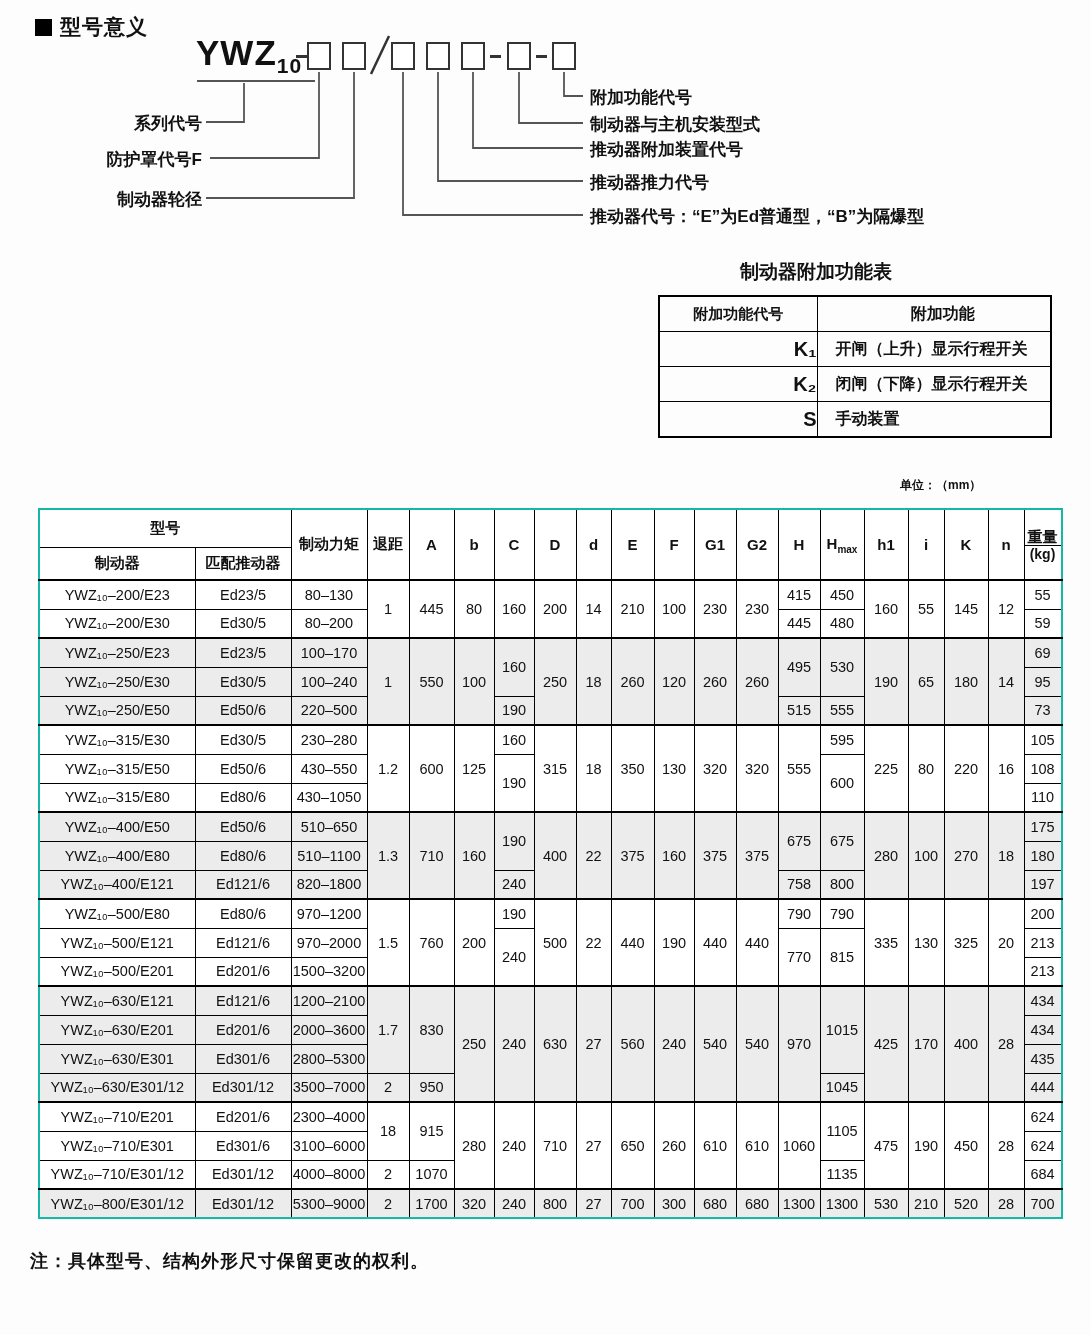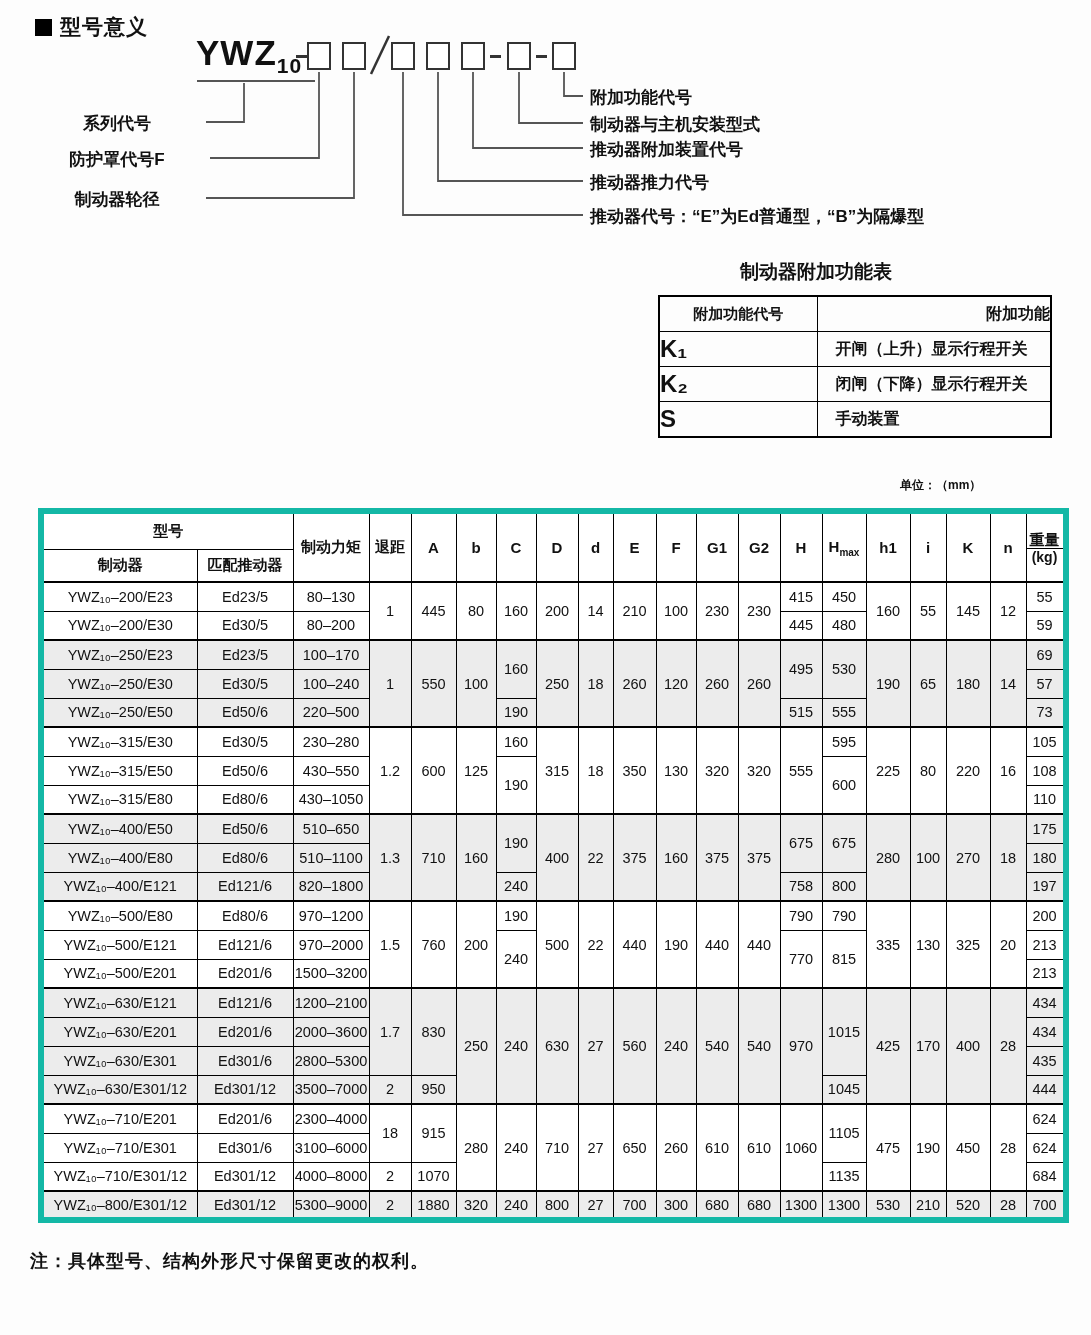--- a/index.html
+++ b/index.html
@@ -13,36 +13,36 @@
   .sec-heading { position:absolute; font-size:21px; font-weight:700; letter-spacing:1px; white-space:nowrap; }
 
   
   .diagram { position:absolute; left:0; top:0; width:937px; height:252px; }
   .code-text { position:absolute; left:196px; top:33px; font-size:35px; font-weight:700; letter-spacing:1px; }
   .code-text sub { font-size:21px; font-weight:700; }
   .code-underline { position:absolute; left:197px; top:80px; width:118px; height:2px; background:#555; }
   .code-box { position:absolute; top:42px; width:24px; height:28px; border:2px solid #333; background:#fff; box-sizing:border-box; }
   .dash { position:absolute; top:55px; width:11px; height:3px; background:#333; }
   .diag-label { position:absolute; font-size:17px; font-weight:700; white-space:nowrap; }
-  .diag-label.left { text-align:center; width:170px; }
+  .diag-label.left { text-align:right; width:170px; }
   .connectors { position:absolute; left:0; top:0; width:1091px; height:252px; }
 
   
   .func-wrap { position:absolute; left:658px; top:259px; width:316px; }
   .func-title { text-align:center; font-size:19px; font-weight:700; margin-bottom:10px; }
   .func-table { border-collapse:collapse; width:392px; border:2px solid #000; table-layout:fixed; }
   .func-table th, .func-table td { border:1.5px solid #000; height:34px; font-size:16px; font-weight:700; padding:0; }
-  .func-table th { text-align:right; padding-left:18px; }
+  .func-table th { text-align:center; padding-left:18px; }
   .func-table th:first-child { text-align:center; padding-left:0; font-size:15px; }
-  .func-table td:first-child { text-align:left; font-size:24px; }
+  .func-table td:first-child { text-align:right; font-size:20px; }
   .func-table td:last-child { text-align:left; padding-left:18px; }
 
   
   .unit-label { position:absolute; left:900px; top:477px; font-size:12px; font-weight:700; }
-  .spec-table { position:absolute; left:38px; top:508px; border-collapse:collapse; table-layout:fixed; border:6px solid #14b8a6; background:#fff; }
+  .spec-table { position:absolute; left:38px; top:508px; border-collapse:collapse; table-layout:fixed; border:2px solid #14b8a6; background:#fff; }
   .spec-table th, .spec-table td {
     border:1px solid #000; text-align:center; vertical-align:middle;
     padding:0; font-size:15px; overflow:hidden; white-space:nowrap;
   }
   .spec-table thead tr:first-child { height:38px; }
   .spec-table thead tr:nth-child(2) { height:33px; }
   .spec-table thead th { font-weight:700; font-size:15px; background:#fff; }
   .spec-table tbody tr { height:29px; }
   .spec-table tbody td { font-size:14.5px; }
   .spec-table tr.shade td { background:#ececec; }
@@ -235,21 +235,21 @@
           <td rowspan="3">190</td>
           <td rowspan="3">65</td>
           <td rowspan="3">180</td>
           <td rowspan="3">14</td>
           <td>69</td>
         </tr>
         <tr class="shade">
           <td>YWZ₁₀–250/E30</td>
           <td>Ed30/5</td>
           <td>100–240</td>
-          <td>57</td>
+          <td>95</td>
         </tr>
         <tr class="shade">
           <td>YWZ₁₀–250/E50</td>
           <td>Ed50/6</td>
           <td>220–500</td>
           <td>190</td>
           <td>515</td>
           <td>555</td>
           <td>73</td>
         </tr>
@@ -441,21 +441,21 @@
           <td>2</td>
           <td>1070</td>
           <td>1135</td>
           <td>684</td>
         </tr>
         <tr class="shade gstart">
           <td>YWZ₁₀–800/E301/12</td>
           <td>Ed301/12</td>
           <td>5300–9000</td>
           <td>2</td>
-          <td>1880</td>
+          <td>1700</td>
           <td>320</td>
           <td>240</td>
           <td>800</td>
           <td>27</td>
           <td>700</td>
           <td>300</td>
           <td>680</td>
           <td>680</td>
           <td>1300</td>
           <td>1300</td>

